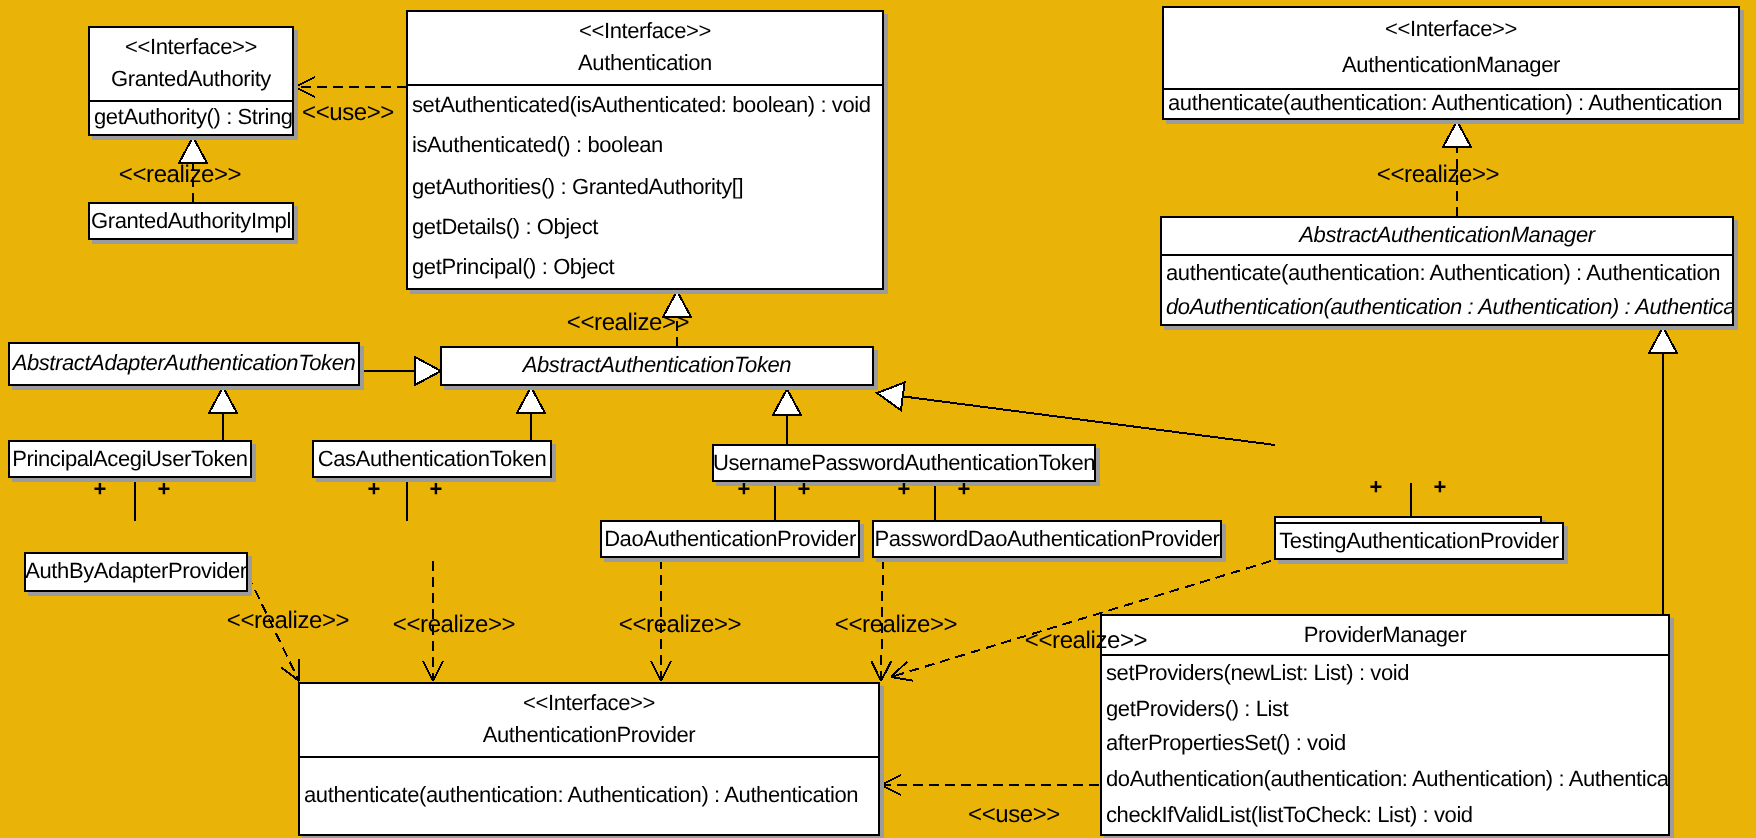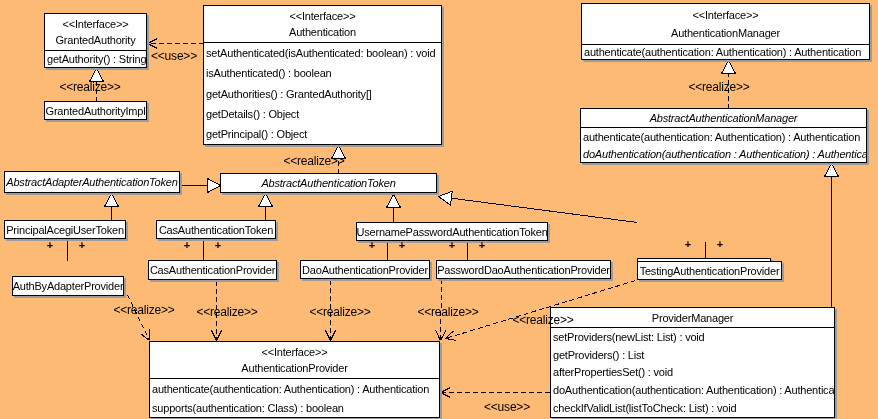--- a/index.html
+++ b/index.html
@@ -36,21 +36,21 @@
     font-size:12px;white-space:nowrap;letter-spacing:-0.2px;
   }
   .plus-label{
     position:absolute;z-index:2;transform:translate(-50%,-50%);
     font-size:11px;font-weight:bold;
   }
 </style>
 </head>
 <body>
 
-<div id="diagram" style="background: #fdba74;">
+<div id="diagram" style="background: #eab308;">
   <svg id="edge-layer" width="878" height="419" viewBox="0 0 878 419" shape-rendering="crispEdges">
       <g transform="translate(0.5,0.5)">
         <g>
           <polyline points="180,185 207,185" fill="none" stroke="#000000" stroke-width="1"></polyline>
           <polygon points="220,185 207,192 207,178" fill="#ffffff" stroke="#000000" stroke-width="1"></polygon>
         </g>
         <g>
           <polyline points="111,220 111,206" fill="none" stroke="#000000" stroke-width="1"></polyline>
           <polygon points="111,193 118,206 104,206" fill="#ffffff" stroke="#000000" stroke-width="1"></polygon>
         </g>
@@ -207,25 +207,20 @@
     <div class="class-box" style="left: 637px; top: 222px; width: 134px; height: 19px; background: rgb(255, 255, 255); border-color: rgb(0, 0, 0); margin-top: 36px;">
       <div class="cb-header" style="flex: 1 1 0%;">
         <div class="cb-name">TestingAuthenticationToken</div>
       </div>
     </div>
     <div class="class-box" style="left: 12px; top: 276px; width: 112px; height: 20px; background: rgb(255, 255, 255); border-color: rgb(0, 0, 0);">
       <div class="cb-header" style="flex: 1 1 0%;">
         <div class="cb-name">AuthByAdapterProvider</div>
       </div>
     </div>
-    <div class="class-box" style="left: 148px; top: 260px; width: 129px; height: 20px; background: rgb(255, 255, 255); border-color: rgb(0, 0, 0);">
-      <div class="cb-header" style="flex: 1 1 0%;">
-        <div class="cb-name">CasAuthenticationProvider</div>
-      </div>
-    </div>
     <div class="class-box" style="left: 300px; top: 260px; width: 130px; height: 19px; background: rgb(255, 255, 255); border-color: rgb(0, 0, 0);">
       <div class="cb-header" style="flex: 1 1 0%;">
         <div class="cb-name">DaoAuthenticationProvider</div>
       </div>
     </div>
     <div class="class-box" style="left: 436px; top: 260px; width: 175px; height: 19px; background: rgb(255, 255, 255); border-color: rgb(0, 0, 0);">
       <div class="cb-header" style="flex: 1 1 0%;">
         <div class="cb-name">PasswordDaoAuthenticationProvider</div>
       </div>
     </div>
@@ -234,21 +229,20 @@
         <div class="cb-name">TestingAuthenticationProvider</div>
       </div>
     </div>
     <div class="class-box" style="left: 149px; top: 341px; width: 291px; height: 77px; background: rgb(255, 255, 255); border-color: rgb(0, 0, 0);">
       <div class="cb-header with-sep" style="flex: 0 0 36px;">
         <div class="cb-stereo">&lt;&lt;Interface&gt;&gt;</div>
         <div class="cb-name">AuthenticationProvider</div>
       </div>
       <div class="cb-methods">
         <div class="cb-method">authenticate(authentication: Authentication) : Authentication</div>
-        <div class="cb-method">supports(authentication: Class) : boolean</div>
       </div>
     </div>
     <div class="class-box" style="left: 550px; top: 307px; width: 285px; height: 111px; background: rgb(255, 255, 255); border-color: rgb(0, 0, 0); text-align: right;">
       <div class="cb-header with-sep" style="flex: 0 0 19px;">
         <div class="cb-name">ProviderManager</div>
       </div>
       <div class="cb-methods">
         <div class="cb-method">setProviders(newList: List) : void</div>
         <div class="cb-method">getProviders() : List</div>
         <div class="cb-method">afterPropertiesSet() : void</div>

